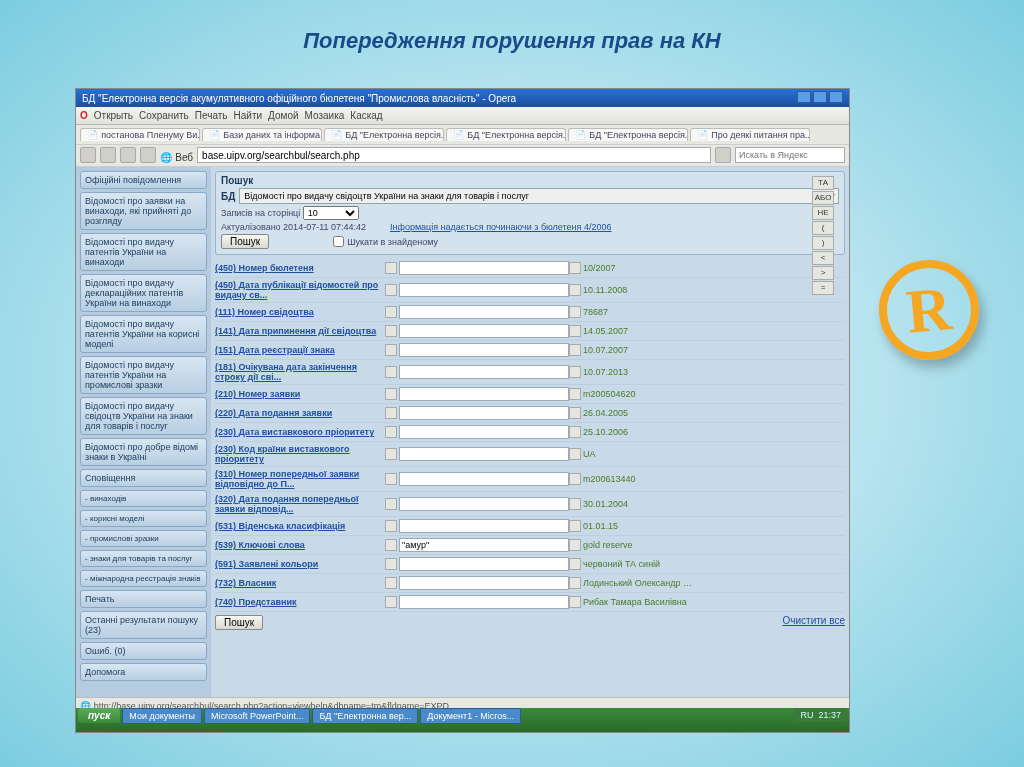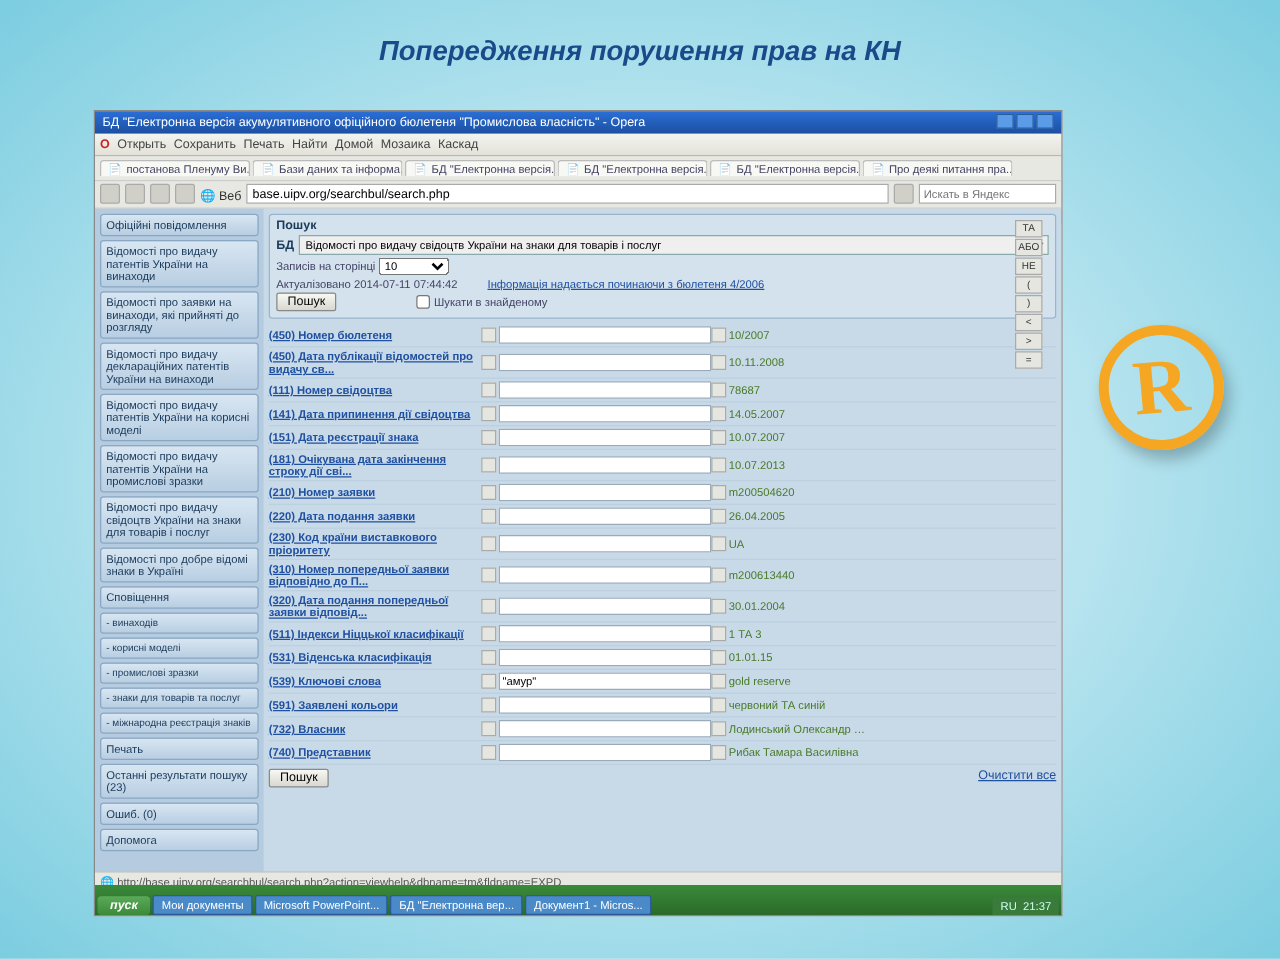--- a/index.html
+++ b/index.html
@@ -133,21 +133,21 @@
   .opcol .op { width:22px; height:14px; background:#e6e6e0; border:1px solid #aaa; font-size:8px; text-align:center; line-height:12px;}
   .search-panel { position: relative; }
   .bottom-row { display:flex; justify-content:space-between; padding:3px 0;}
   .statusbar {
     background:#e8e8e2; border-top:1px solid #bbb; height:16px;
     display:flex; align-items:center; padding:0 4px; font-size:9px; color:#555;
   }
   .taskbar {
     position:absolute; bottom:0; left:0; right:0; height:24px;
     background: linear-gradient(#3a8a3a, #2a6a2a);
-    display:flex; align-items:flex-end; padding:0 2px; gap:2px;
+    display:flex; align-items:flex-start; padding:0 2px; gap:2px;
   }
   .taskbar .start {
     background: linear-gradient(#5aaa5a,#3a8a3a); color:#fff; font-weight:bold;
     padding:2px 10px; border-radius:3px; font-size:10px; font-style:italic;
   }
   .taskbar .tbtn {
     background:#4a8ac8; color:#fff; padding:2px 6px; font-size:9px;
     border:1px solid #2a5a9a; border-radius:2px; max-width:120px; overflow:hidden; white-space:nowrap;
   }
   .taskbar .tray { margin-left:auto; background:#3a7a3a; color:#cfe; padding:2px 6px; font-size:9px;}
@@ -209,22 +209,22 @@
     <span class="navbtn"></span>
     <span>🌐 Веб</span>
     <input class="url" value="base.uipv.org/searchbul/search.php" style="">
     <span class="navbtn"></span>
     <input class="searchbox" placeholder="Искать в Яндекс" style="">
   </div>
 
   <div class="page">
     <div class="sidebar" id="sidebar">
         <div class="sbitem">Офіційні повідомлення</div>
+        <div class="sbitem">Відомості про заявки на винаходи, які прийняті до розгляду</div>
         <div class="sbitem">Відомості про видачу патентів України на винаходи</div>
-        <div class="sbitem">Відомості про заявки на винаходи, які прийняті до розгляду</div>
         <div class="sbitem">Відомості про видачу деклараційних патентів України на винаходи</div>
         <div class="sbitem">Відомості про видачу патентів України на корисні моделі</div>
         <div class="sbitem">Відомості про видачу патентів України на промислові зразки</div>
         <div class="sbitem">Відомості про видачу свідоцтв України на знаки для товарів і послуг</div>
         <div class="sbitem">Відомості про добре відомі знаки в Україні</div>
         <div class="sbitem">Сповіщення</div>
         <div class="sbitem small">- винаходів</div>
         <div class="sbitem small">- корисні моделі</div>
         <div class="sbitem small">- промислові зразки</div>
         <div class="sbitem small">- знаки для товарів та послуг</div>
@@ -319,46 +319,46 @@
             <div class="hint">m200504620</div>
           </div>
           <div class="form-row">
             <div class="label"><u>(220) Дата подання заявки</u></div>
             <div class="ico"></div>
             <input class="val" style="">
             <div class="ico"></div>
             <div class="hint">26.04.2005</div>
           </div>
           <div class="form-row">
+            <div class="label"><u>(230) Дата виставкового пріоритету</u></div>
+            <div class="ico"></div>
+            <input class="val" style="">
+            <div class="ico"></div>
+            <div class="hint">25.10.2006</div>
+          </div>
+          <div class="form-row">
             <div class="label"><u>(230) Код країни виставкового пріоритету</u></div>
             <div class="ico"></div>
             <input class="val" style="">
             <div class="ico"></div>
             <div class="hint">UA</div>
           </div>
           <div class="form-row">
             <div class="label"><u>(310) Номер попередньої заявки відповідно до П...</u></div>
             <div class="ico"></div>
             <input class="val" style="">
             <div class="ico"></div>
             <div class="hint">m200613440</div>
           </div>
           <div class="form-row">
             <div class="label"><u>(320) Дата подання попередньої заявки відповід...</u></div>
             <div class="ico"></div>
             <input class="val" style="">
             <div class="ico"></div>
             <div class="hint">30.01.2004</div>
-          </div>
-          <div class="form-row">
-            <div class="label"><u>(511) Індекси Ніццької класифікації</u></div>
-            <div class="ico"></div>
-            <input class="val" style="">
-            <div class="ico"></div>
-            <div class="hint">1 ТА 3</div>
           </div>
           <div class="form-row">
             <div class="label"><u>(531) Віденська класифікація</u></div>
             <div class="ico"></div>
             <input class="val" style="">
             <div class="ico"></div>
             <div class="hint">01.01.15</div>
           </div>
           <div class="form-row">
             <div class="label"><u>(539) Ключові слова</u></div>

